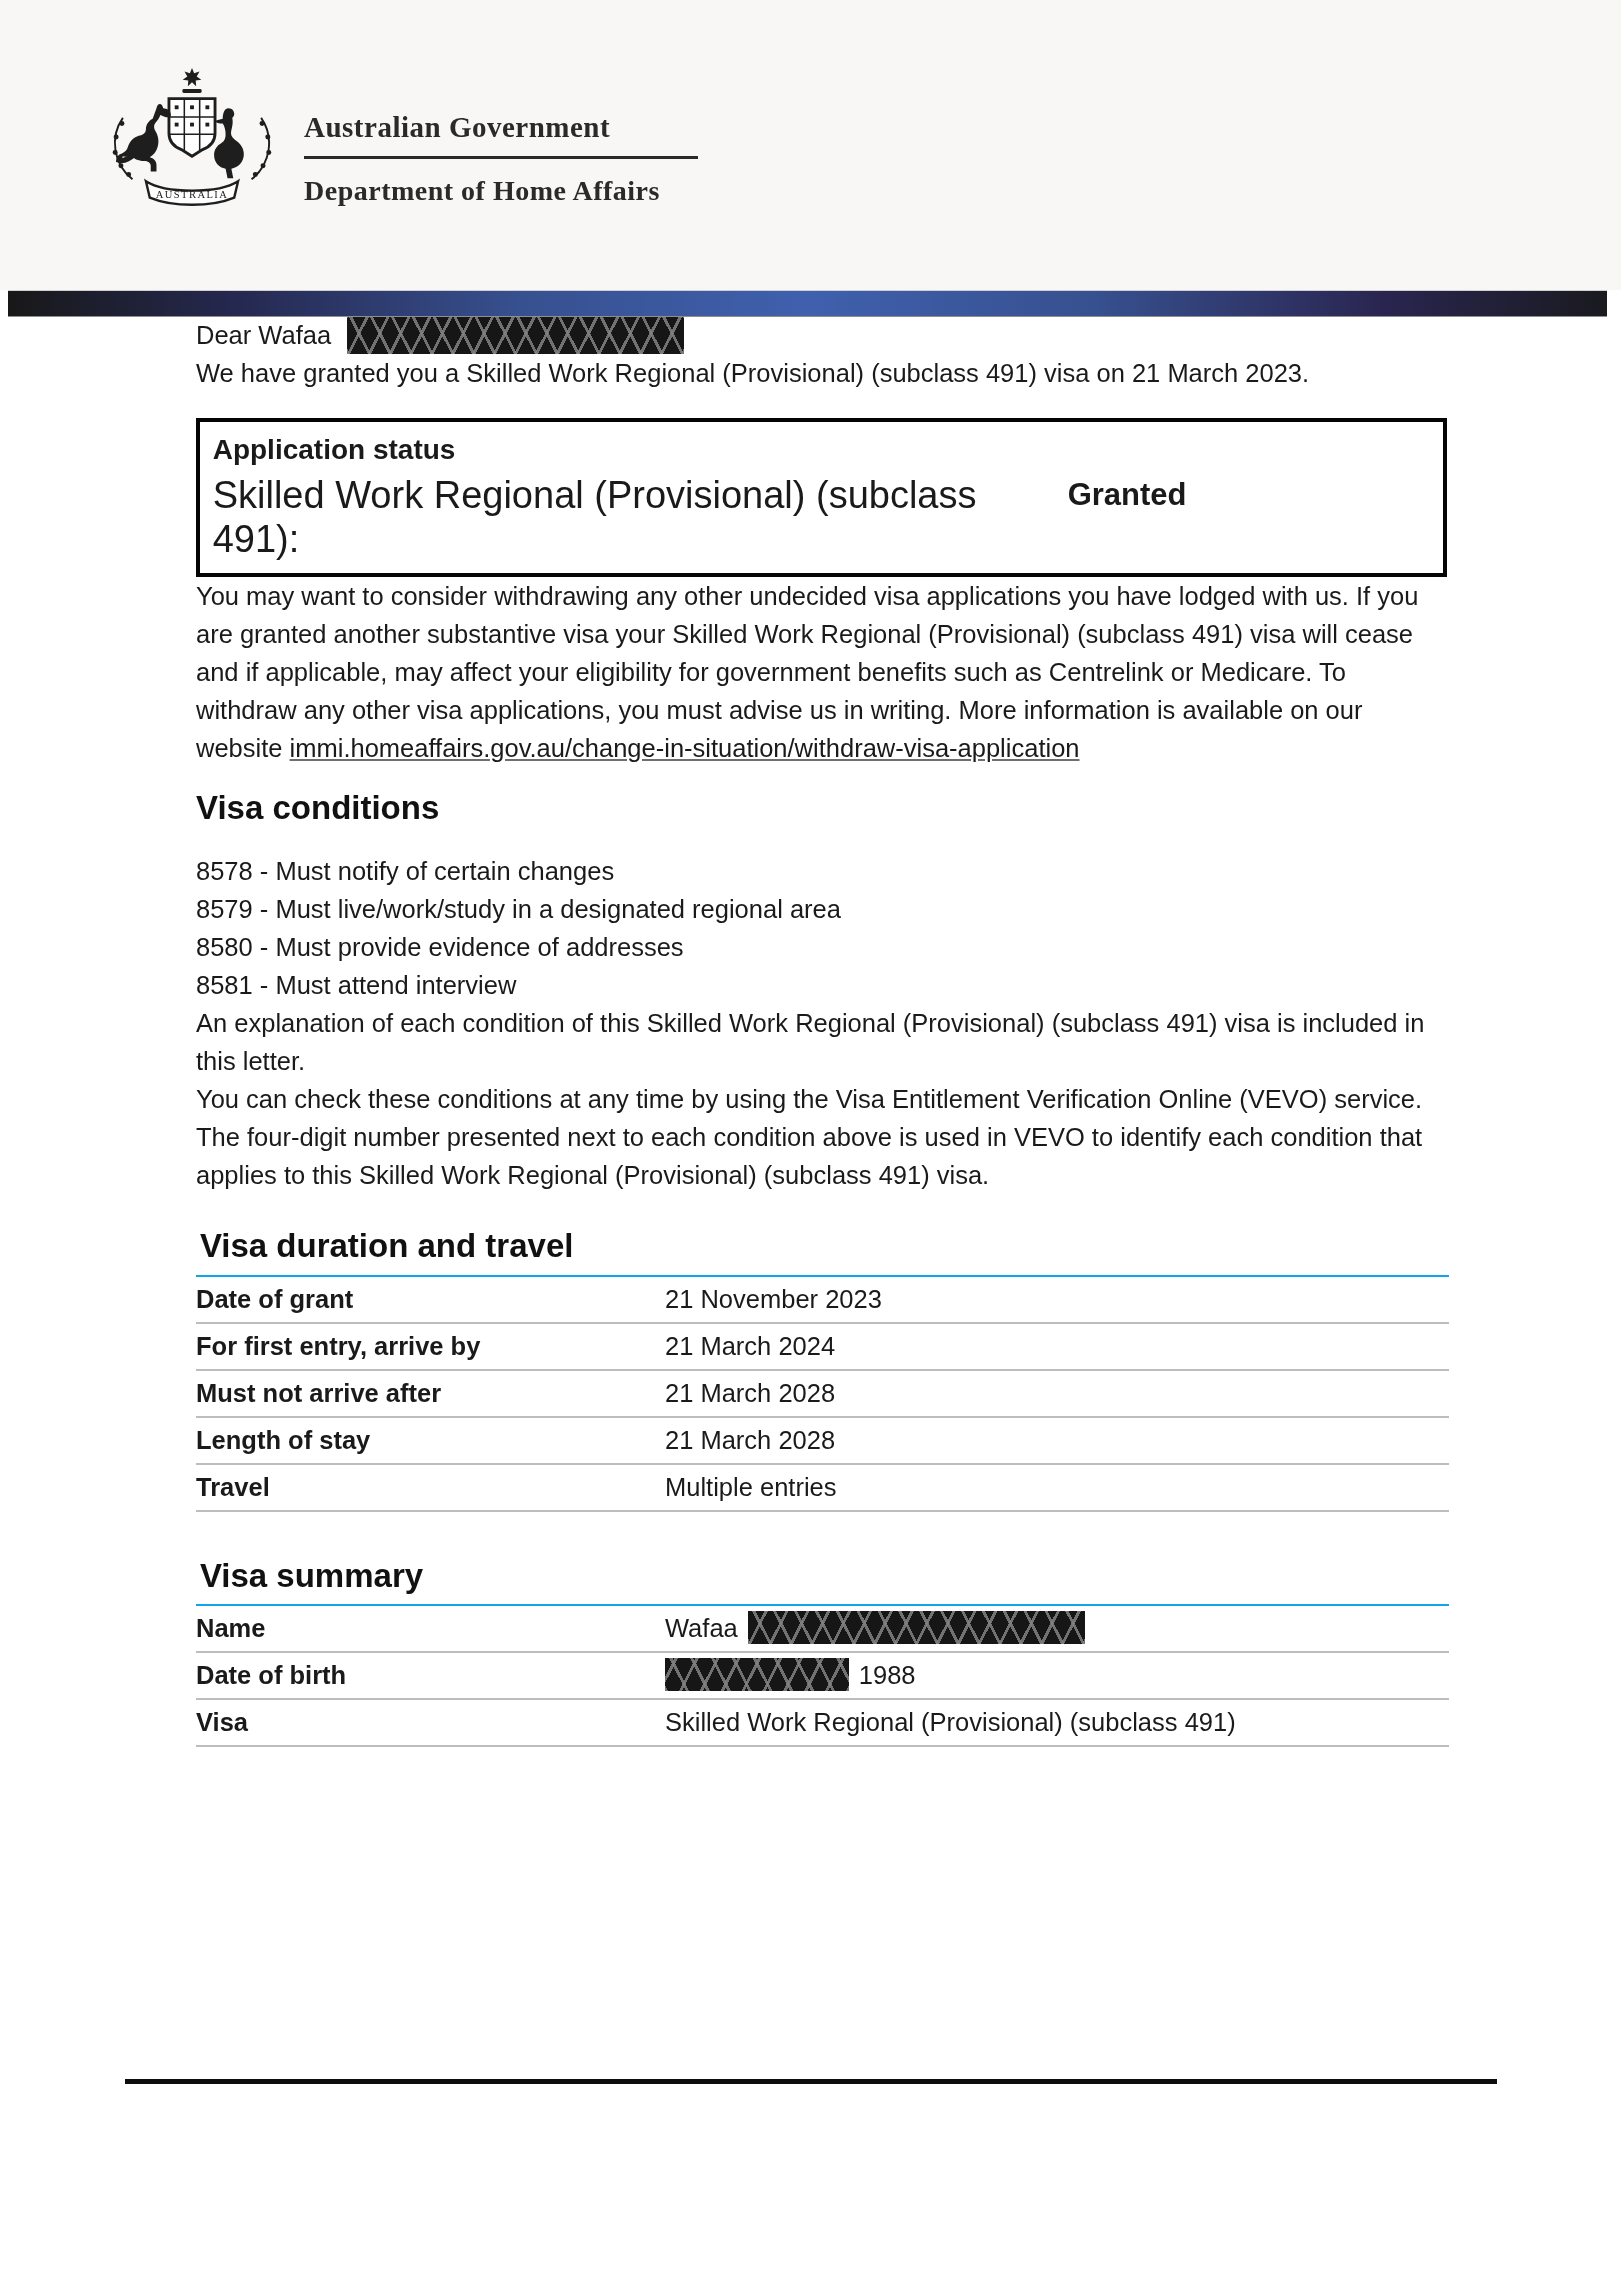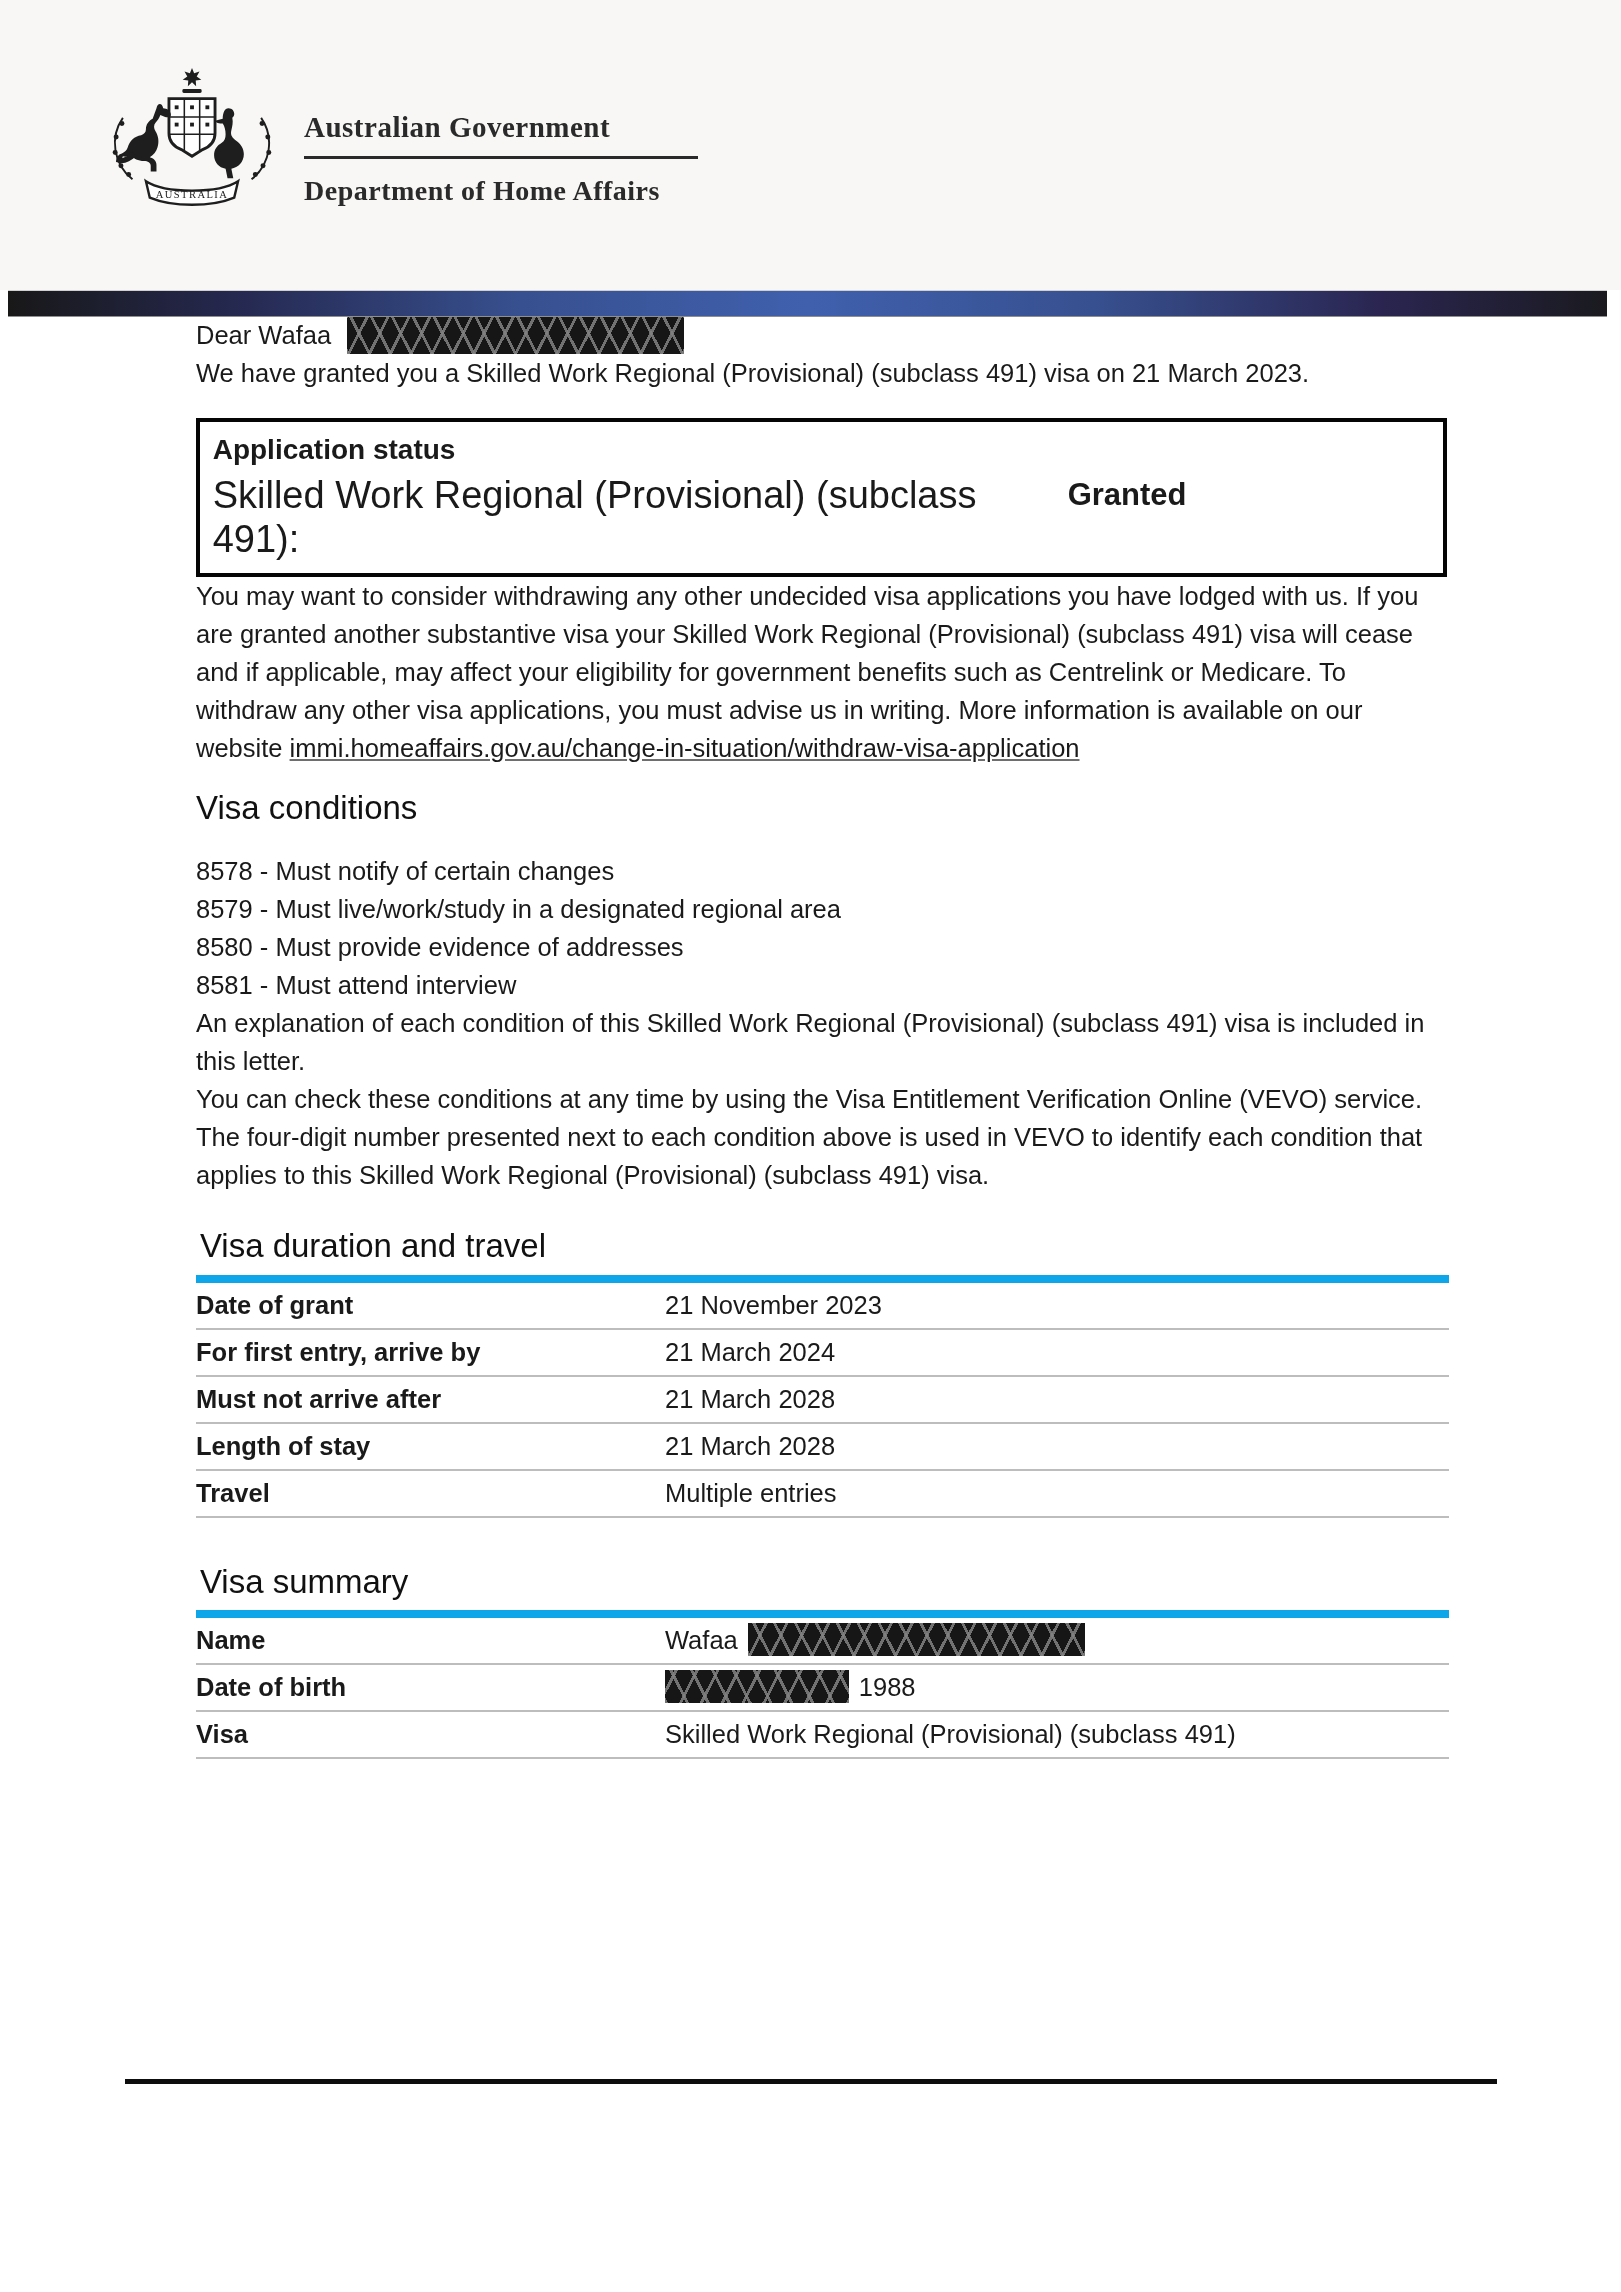--- a/index.html
+++ b/index.html
@@ -83,34 +83,34 @@
 
   .para-withdraw { margin-top: 43px; }
   .doc-link {
     color: #1a1a1a;
     text-decoration: underline;
     text-decoration-color: #6e6e6e;
     display: inline-block;
   }
 
   h2 {
-    margin: 0; font-size: 33px; line-height: 41px; font-weight: normal;
+    margin: 0; font-size: 33px; line-height: 41px; font-weight: bold;
     color: #111; padding-left: 3.9px;
   }
   .h2-conditions { margin-top: 19.6px; padding-left: 0; }
   .cond-list { margin-top: 24px; }
   .cond-item { font-size: 25.5px; line-height: 38px; }
   .para-expl { margin-top: 25.5px; }
   .para-vevo { margin-top: 25.5px; }
 
   .h2-duration { margin-top: 31px; }
   .h2-summary  { margin-top: 43px; }
 
   
-  .data-table { margin-top: 8.8px; border-top: 8px solid #0ea5e9; width: 1253px; }
+  .data-table { margin-top: 8.8px; border-top: 2px solid #0ea5e9; width: 1253px; }
   .trow {
     display: flex; align-items: center;
     height: 45px; border-bottom: 2px solid #bdbdbd;
     font-size: 25.5px;
   }
   .tlabel { width: 469px; font-weight: bold; flex-shrink: 0; }
   .tvalue { display: flex; align-items: center; }
 
   
   .footer-rule {

